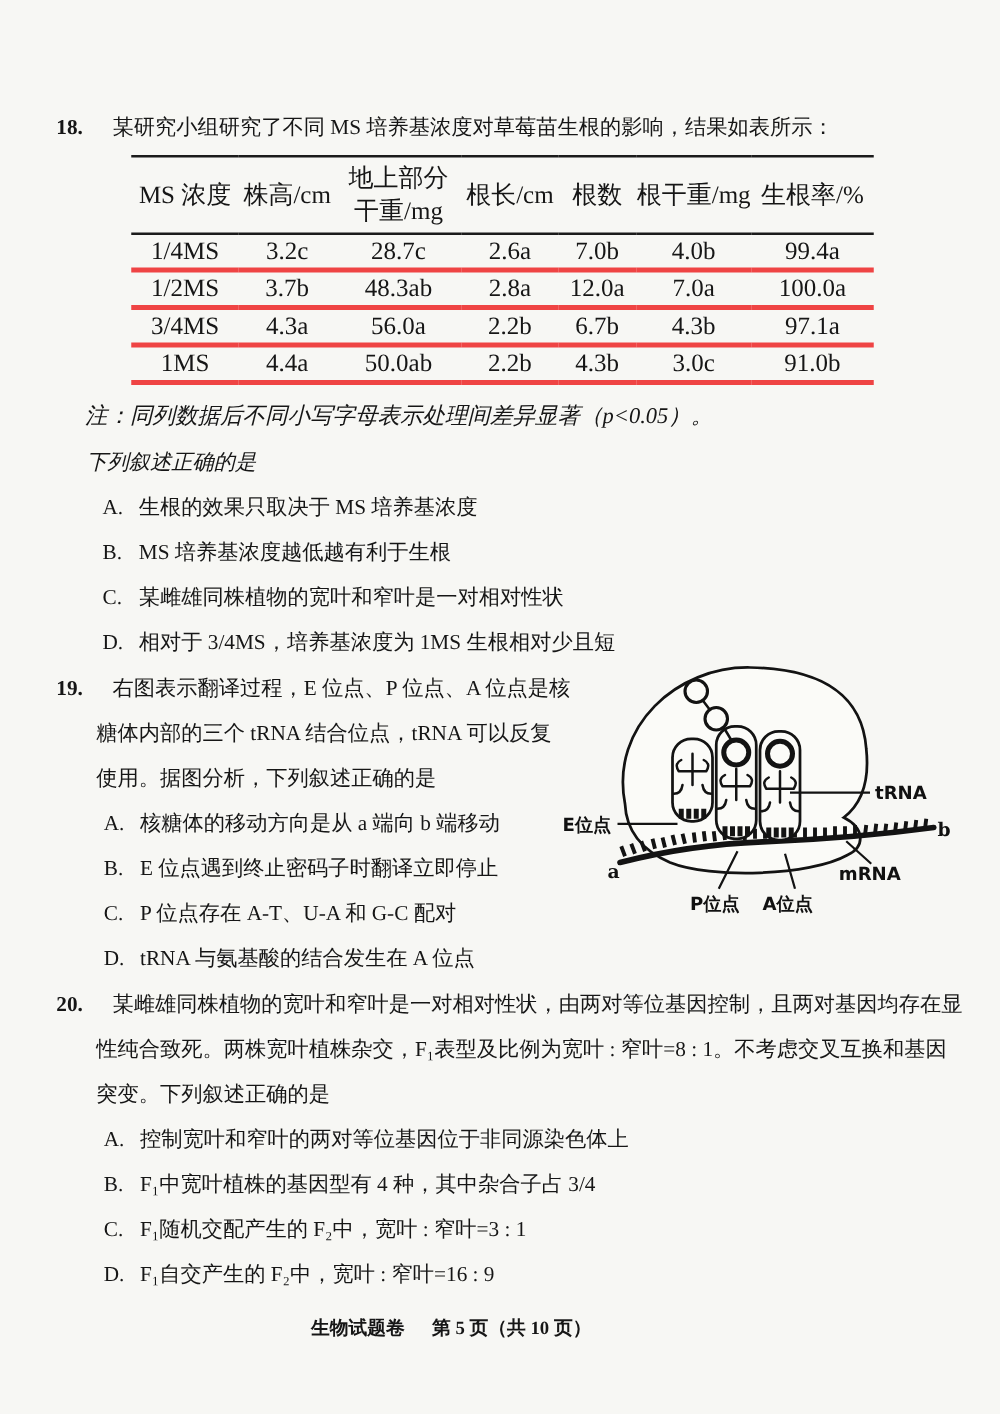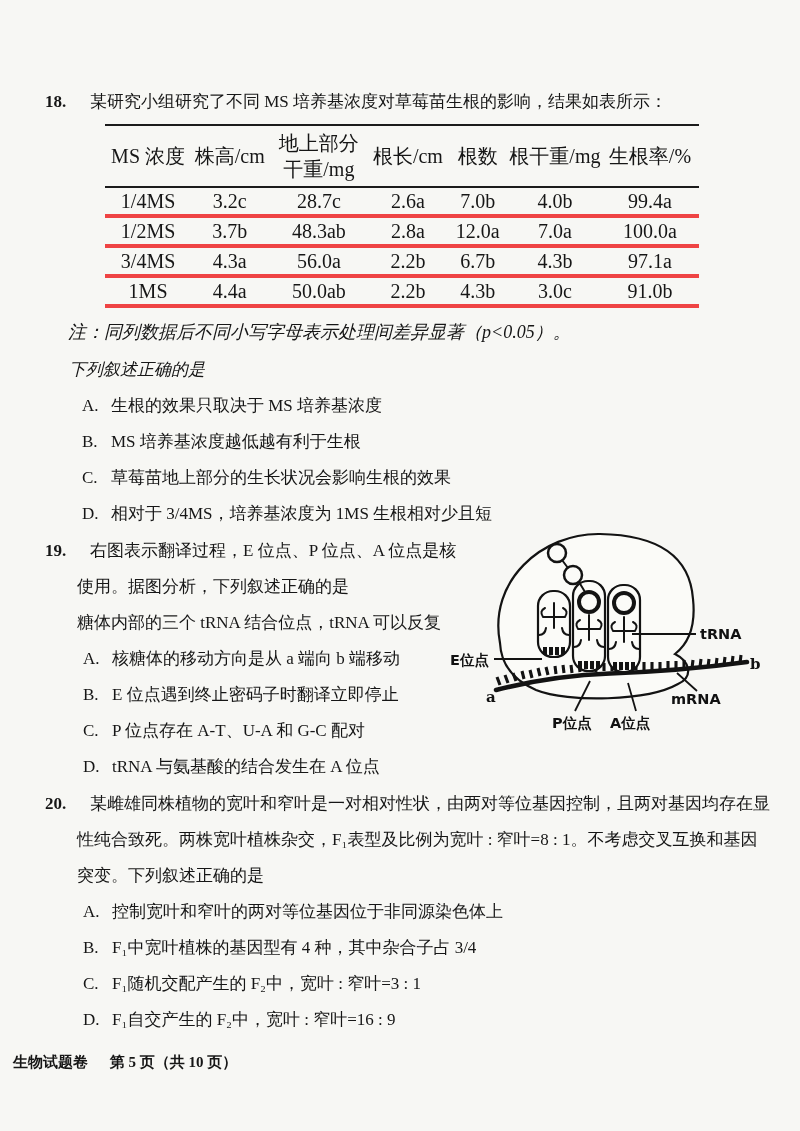--- a/index.html
+++ b/index.html
@@ -35,21 +35,21 @@
   .q19{margin-top:14px;position:relative;}
   .q19 .opt{margin-left:38px;}
   .diagram{position:absolute;left:405px;top:-8px;width:347px;height:216px;}
   .diagram .lbl{font-family:"DejaVu Sans",sans-serif;font-weight:700;font-size:14.5px;fill:#111;}
   .diagram .ab{font-family:"DejaVu Serif",serif;font-weight:700;font-size:15px;fill:#111;}
   
   .q20{margin-top:14px;}
   .q20 .opt{margin-left:38px;}
   
   .footer{
-    position:absolute;top:1053px;left:4px;width:690px;text-align:left;
+    position:absolute;top:1053px;left:16px;width:690px;text-align:center;
     font-weight:700;font-size:15px;
   }
   .footer span{margin:0 9px;}
 </style>
 </head>
 <body>
 
 <div class="sheet">
 
   <section class="q q18">
@@ -129,36 +129,36 @@
       <div class="opt">
         <span class="olabel">A.</span>
         <span class="otext">生根的效果只取决于 MS 培养基浓度</span>
       </div>
       <div class="opt">
         <span class="olabel">B.</span>
         <span class="otext">MS 培养基浓度越低越有利于生根</span>
       </div>
       <div class="opt">
         <span class="olabel">C.</span>
-        <span class="otext">草莓苗地上部分的生长状况会影响生根的效果</span>
+        <span class="otext">某雌雄同株植物的宽叶和窄叶是一对相对性状</span>
       </div>
       <div class="opt">
         <span class="olabel">D.</span>
         <span class="otext">相对于 3/4MS，培养基浓度为 1MS 生根相对少且短</span>
       </div>
     </div>
   </section>
 
   <section class="q q19">
     <div class="stem-line">
       <span class="qnum">19.</span>
       <span>右图表示翻译过程，E 位点、P 位点、A 位点是核</span>
     </div>
+    <div class="cont">糖体内部的三个 tRNA 结合位点，tRNA 可以反复</div>
     <div class="cont">使用。据图分析，下列叙述正确的是</div>
-    <div class="cont">糖体内部的三个 tRNA 结合位点，tRNA 可以反复</div>
 
     <div class="options">
       <div class="opt">
         <span class="olabel">A.</span>
         <span class="otext">核糖体的移动方向是从 a 端向 b 端移动</span>
       </div>
       <div class="opt">
         <span class="olabel">B.</span>
         <span class="otext">E 位点遇到终止密码子时翻译立即停止</span>
       </div>

